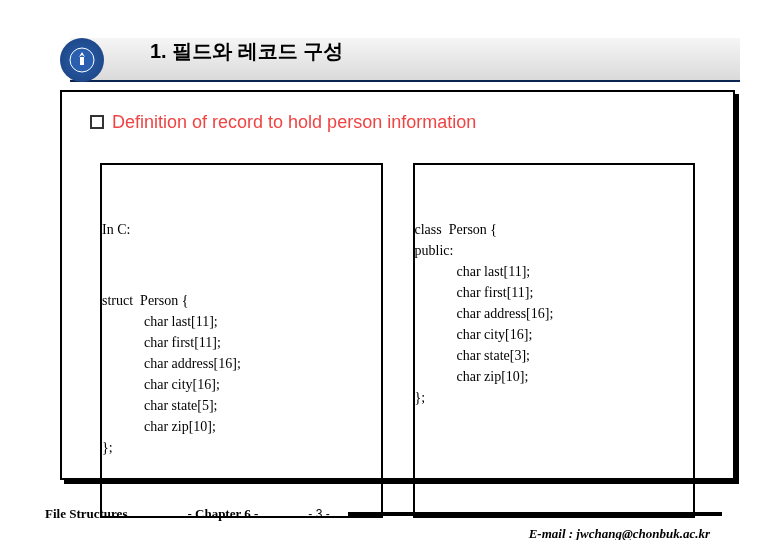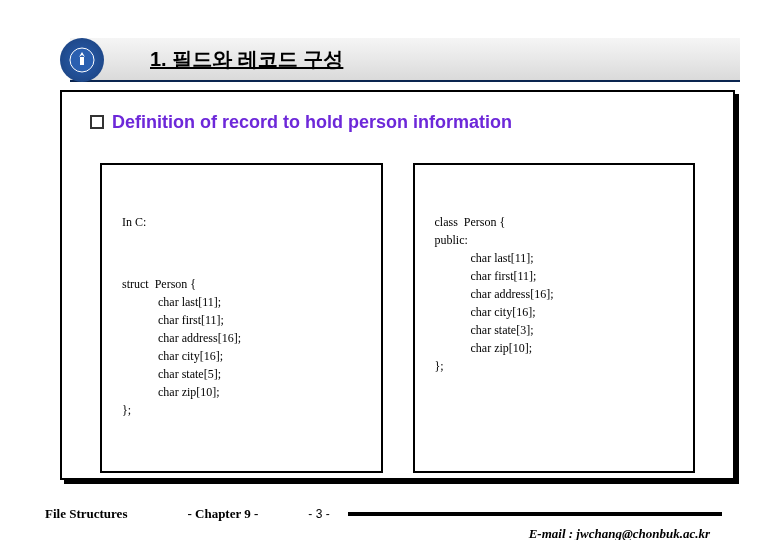--- a/index.html
+++ b/index.html
@@ -13,22 +13,20 @@
     }
     .header {
       position: absolute;
       top: 38px;
       left: 70px;
       right: 40px;
       height: 44px;
       background: linear-gradient(to bottom, #f5f5f5 0%, #e8e8e8 50%, #dadada 100%);
       border-bottom: 2px solid #0a2550;
       display: flex;
-      align-items: center;
-      text-decoration: underline;
     }
     .logo {
       position: absolute;
       left: -10px;
       top: 0px;
       width: 44px;
       height: 44px;
       border-radius: 50%;
       background: radial-gradient(circle, #2a5fb0 0%, #1a3f7a 100%);
       display: flex;
@@ -62,34 +60,34 @@
     }
     .bullet-icon {
       width: 14px;
       height: 14px;
       border: 2px solid #333;
       margin-top: 3px;
       flex-shrink: 0;
     }
     .bullet-text {
       font-size: 18px;
-      font-weight: bold;
-      color: #6d28d9;
+      font-weight: normal;
+      color: #ef4444;
     }
     .codes {
       display: flex;
       gap: 30px;
       justify-content: space-between;
       padding: 0 10px;
     }
     .code-box {
       border: 2px solid #000;
-      padding: 12px 16px 16px 20px;
+      padding: 12px 16px 16px 0;
       font-family: "Times New Roman", serif;
-      font-size: 12px;
+      font-size: 14px;
       line-height: 1.5;
       white-space: pre;
       width: 48%;
     }
     .code-label {
       margin-bottom: 8px;
     }
     .footer {
       position: absolute;
       bottom: 18px;
@@ -169,17 +167,17 @@
             char city[16];
             char state[3];
             char zip[10];
 };</div>
     </div>
   </div>
 </div>
 
 <div class="footer">
   <span class="footer-left">File Structures</span>
-  <span class="footer-chapter">- Chapter 9 -</span>
+  <span class="footer-chapter">- Chapter 6 -</span>
   <span class="footer-page">- 3 -</span>
   <div class="footer-line"></div>
 </div>
 <div class="footer-email">E-mail : jwchang@chonbuk.ac.kr</div>
 
 </body></html>

